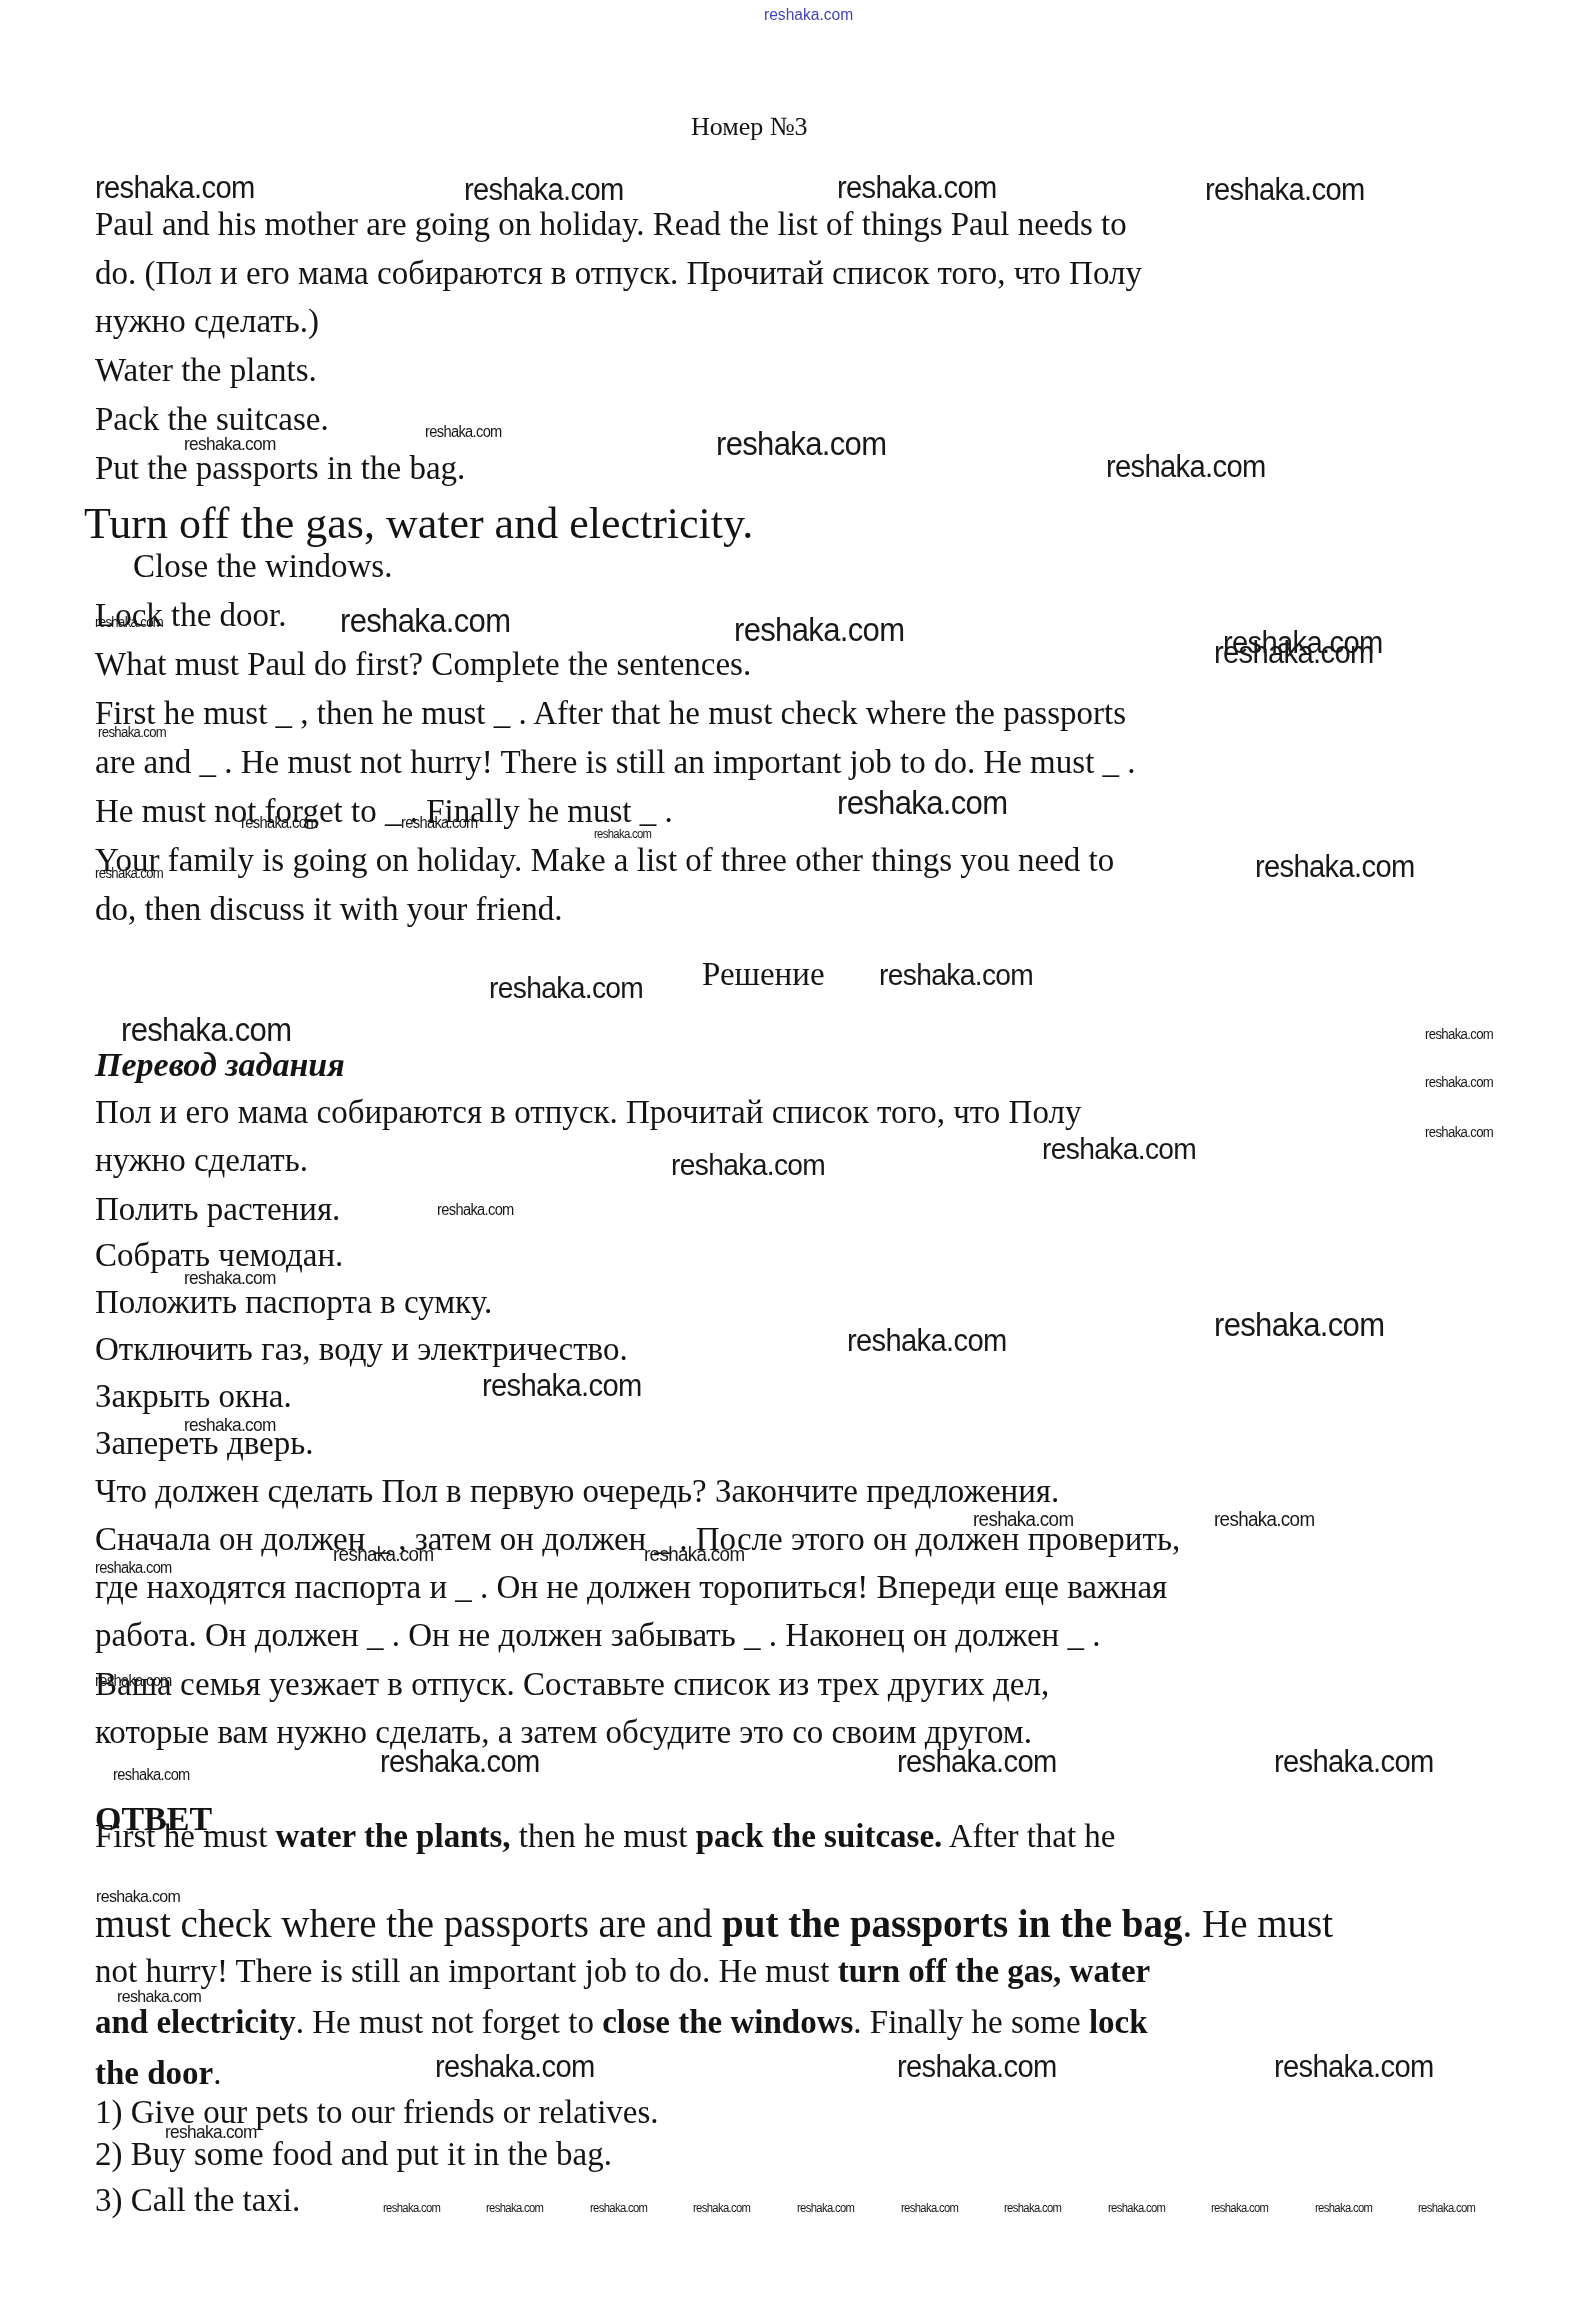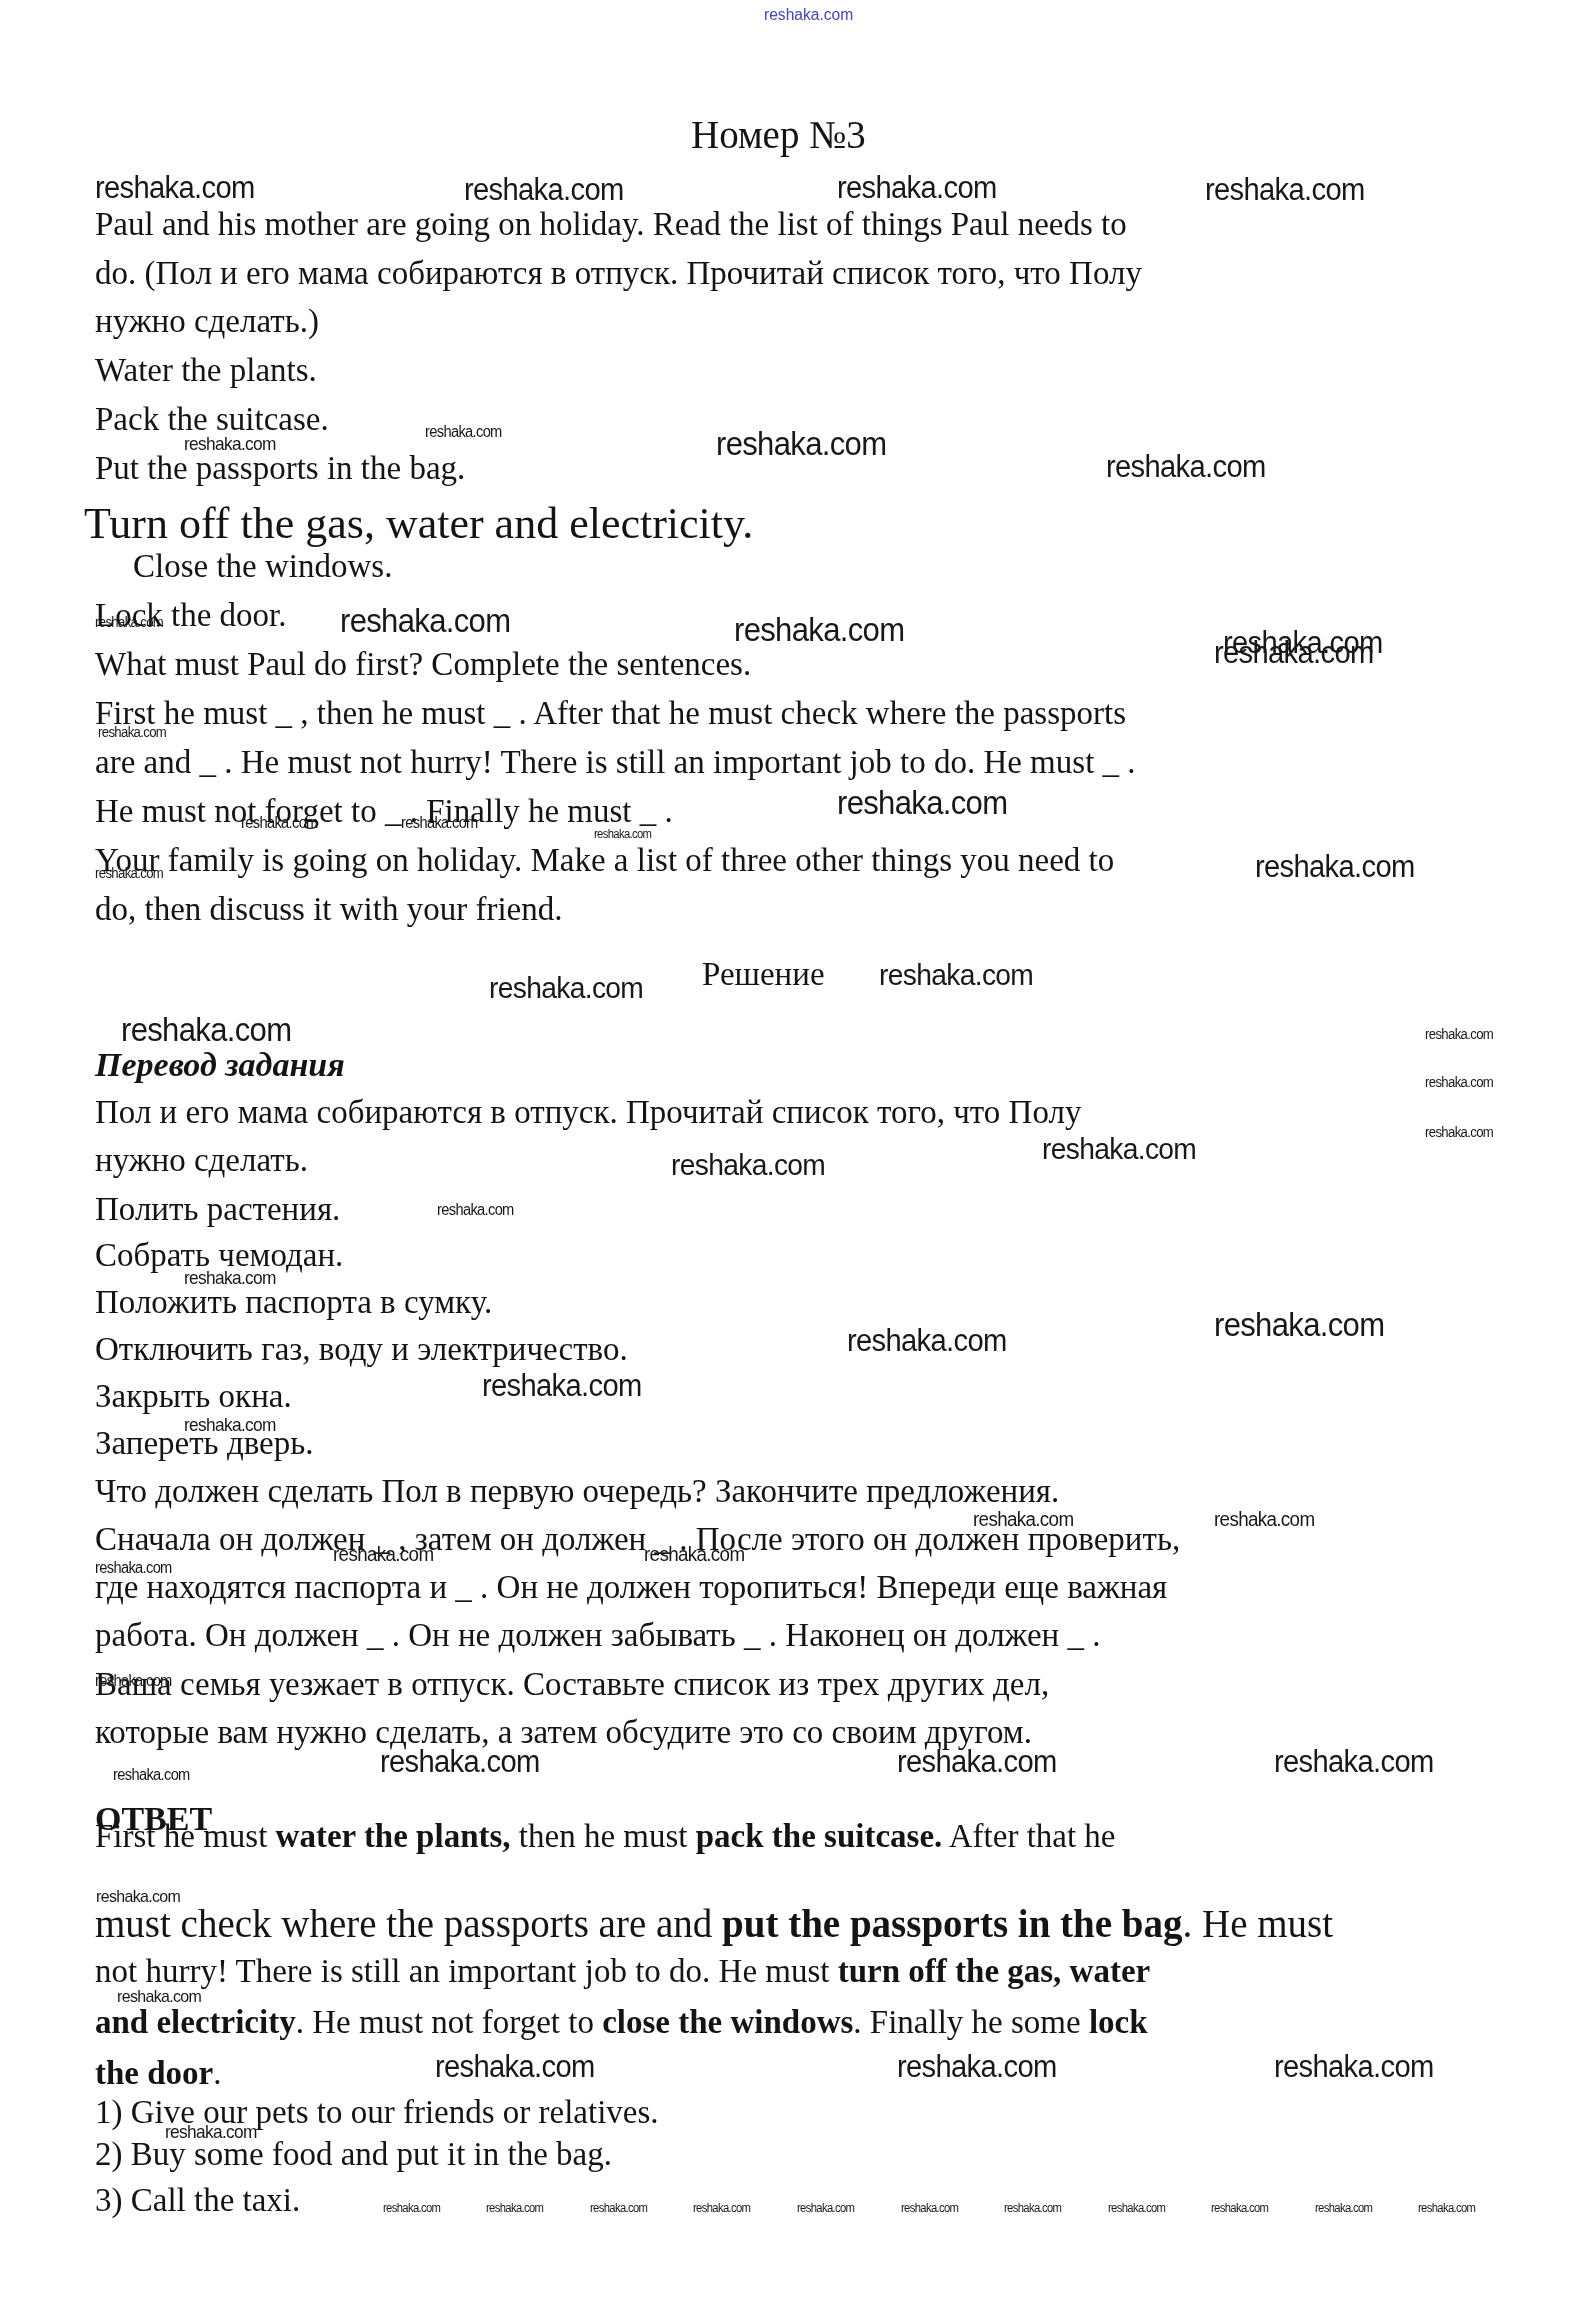--- a/index.html
+++ b/index.html
@@ -24,21 +24,21 @@
     white-space:nowrap;
     color:#181818;
     font-family:"Liberation Sans", sans-serif;
     letter-spacing:-0.7px;
     transform:scaleX(0.94);
     transform-origin:left top;
     line-height:1;
   }
   .doc-title{
     position:absolute; left:691px; top:112px;
-    font-size:39px; color:#141414; white-space:pre;
+    font-size:26px; color:#141414; white-space:pre;
   }
   .solution-heading{
     position:absolute; left:702px; top:956px;
     font-size:33px; color:#141414; white-space:pre;
   }
   .translation-heading{
     position:absolute; left:95px; top:1046px;
     font-size:34px; font-weight:bold; font-style:italic;
     color:#141414; white-space:pre;
   }

